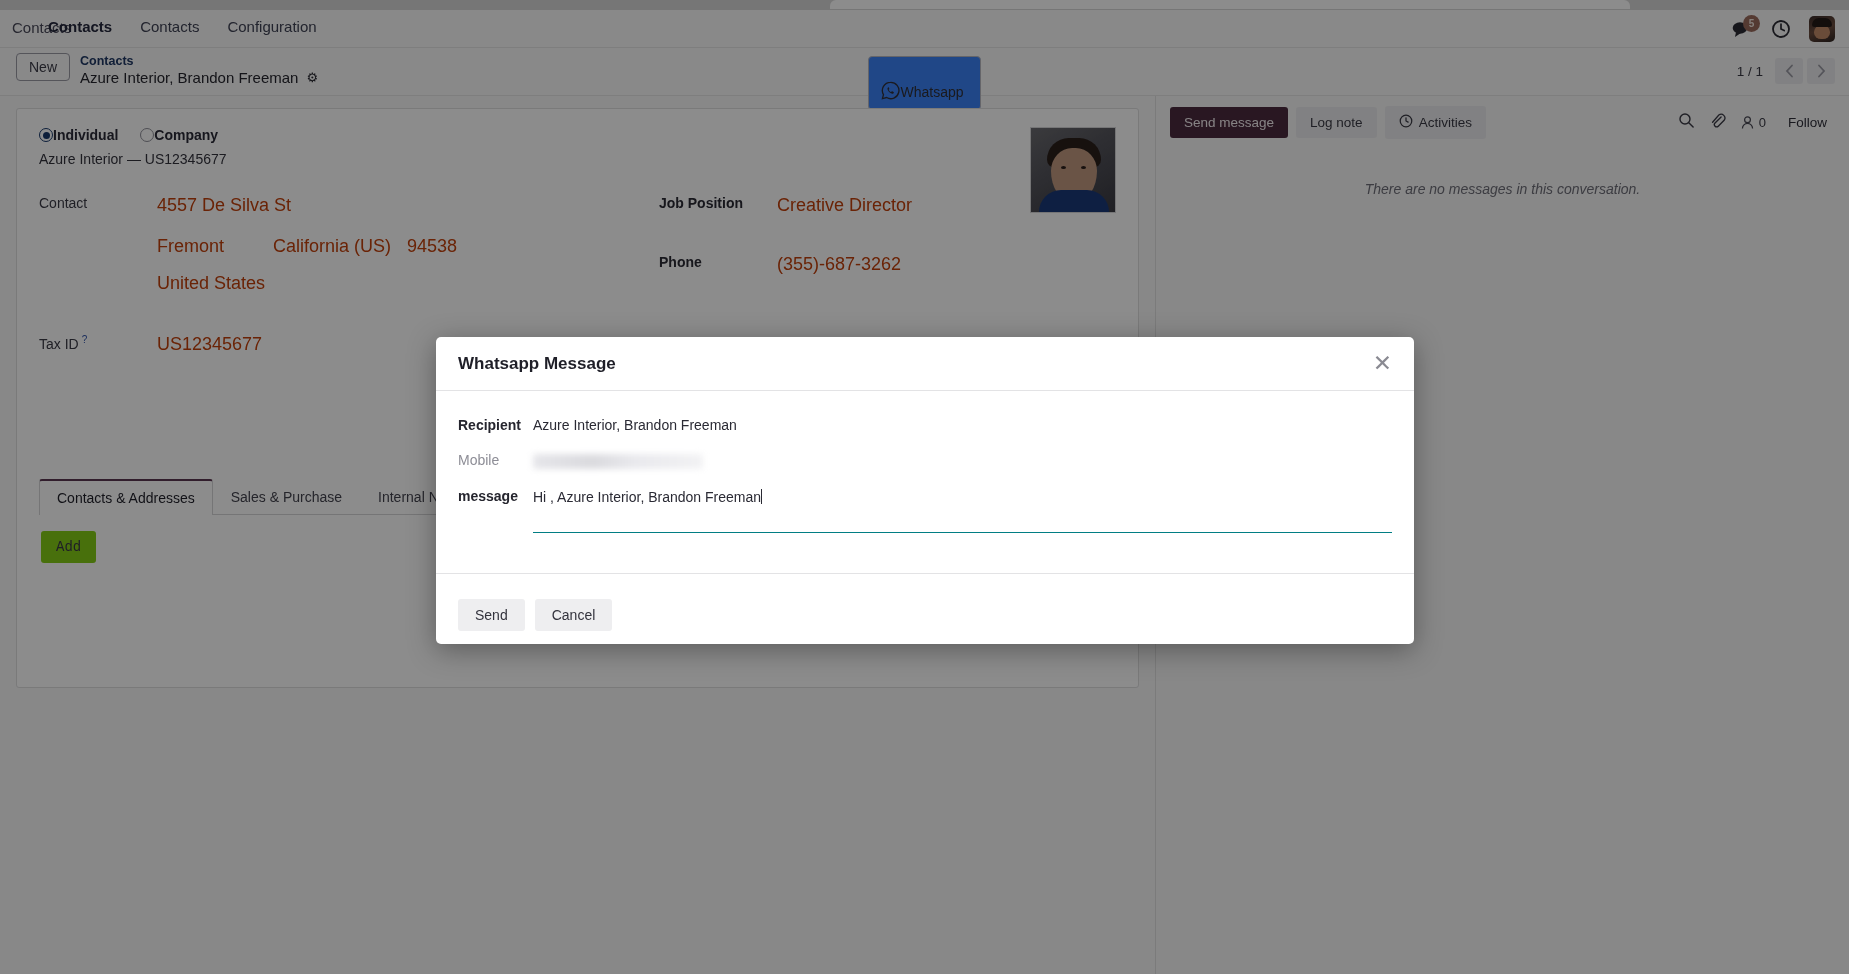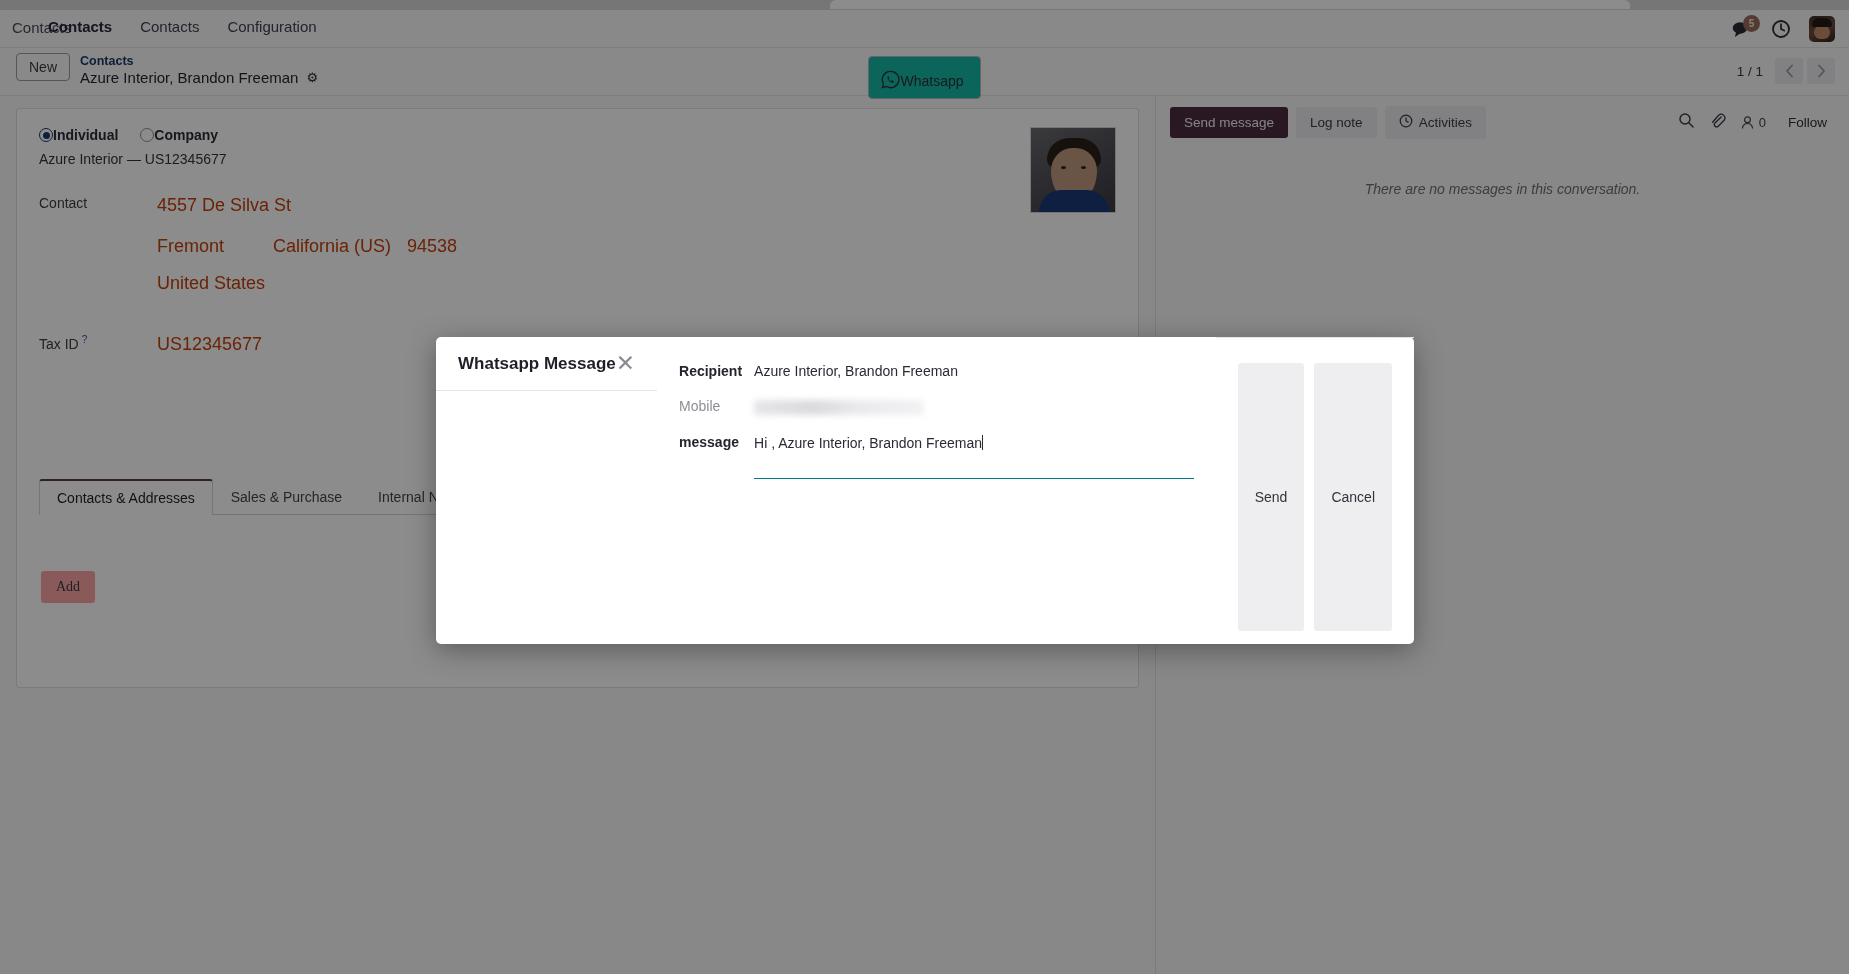--- a/index.html
+++ b/index.html
@@ -89,22 +89,22 @@
     font-size: 14px; padding: 5px 12px; border-radius: 4px; cursor: pointer;
     font-family: "Liberation Sans", sans-serif;
   }
   .breadcrumb-wrap { display: flex; flex-direction: column; gap: 1px; padding-top: 1px; }
   .bc-link { font-size: 12.5px; color: #1f3864; font-weight: 700; cursor: pointer; }
   .bc-current { font-size: 15px; color: #26262e; display: flex; align-items: center; gap: 8px; }
   .gear-icon { font-size: 13px; color: #2b2b33; cursor: pointer; }
 
   .cp-center { position: absolute; left: 0; right: 0; top: 8px; display: flex; justify-content: center; }
   .btn-whatsapp {
-    border: 1px solid #b8b8c0; background: #14b8a6; color: #303038;
-    font-size: 14px; padding: 13px 16px 6px 12px; border-radius: 4px; cursor: pointer;
+    border: 1px solid #b8b8c0; background: #3b82f6; color: #303038;
+    font-size: 14px; padding: 24px 16px 6px 12px; border-radius: 4px; cursor: pointer;
     display: flex; align-items: center; gap: 0;
     font-family: "Liberation Sans", sans-serif;
   }
   .cp-right {
     position: absolute; right: 14px; top: 10px;
     display: flex; align-items: center; gap: 4px;
   }
   .pager-text { font-size: 13.5px; color: #3a3a44; margin-right: 8px; }
   .pager-btn {
     width: 28px; height: 26px; display: flex; align-items: center; justify-content: center;
@@ -172,24 +172,23 @@
   .tab {
     font-size: 14px; color: #44444f; padding: 9px 17px; cursor: pointer;
     border: 1px solid transparent; border-bottom: none; position: relative; top: 1px;
   }
   .tab.active {
     background: #ffffff; border-color: #d6d6d8; border-top: 2px solid #5a3650;
     color: #1f1f29; border-radius: 3px 3px 0 0;
   }
   .tab-body { padding: 16px 2px; }
   .btn-add {
-    background: #fca5a5; border: 1px solid transparent; color: #3a3a45;
+    background: #84cc16; border: 1px solid transparent; color: #3a3a45;
     font-size: 14px; padding: 7px 14px; border-radius: 3px; cursor: pointer;
-    font-family: Liberation Serif, serif;
-    margin-top: 40px;
+    font-family: Liberation Mono, monospace;
   }
 
   
   .chatter-toolbar { display: flex; align-items: center; gap: 8px; position: relative; }
   .ch-btn {
     font-size: 13.5px; padding: 7px 13px; border-radius: 3px; cursor: pointer;
     border: 1px solid transparent; background: #ececee; color: #3a3a45;
     display:flex; align-items:center; gap:6px;
     font-family: "Liberation Sans", sans-serif;
   }
@@ -200,21 +199,21 @@
   .chatter-empty {
     margin-top: 42px; text-align: center; font-size: 14px; color: #6e6e78; font-style: italic;
   }
 
   
   .modal {
     position: absolute; z-index: 60;
     left: 436px; top: 337px; width: 978px; height: 307px;
     background: #ffffff; border-radius: 5px;
     box-shadow: 0 6px 28px rgba(0,0,0,0.35);
-    display: flex; 
+    display: flex; flex-direction: column;
   }
   .modal-header {
     height: 54px; display: flex; align-items: center; justify-content: space-between;
     padding: 0 22px; border-bottom: 1px solid #e3e3e5;
   }
   .modal-title { font-size: 17px; font-weight: 700; color: #1f1f28; }
   .modal-close { font-size: 23px; color: #8a8a92; cursor: pointer; line-height: 1; font-weight: 300; }
   .modal-body { flex: 1; padding: 24px 22px 6px 22px; }
   .m-row { display: flex; align-items: flex-start; margin-bottom: 17px; }
   .m-label { font-size: 14px; width: 75px; flex: 0 0 75px; padding-top: 2px; }
@@ -356,20 +355,30 @@
               </div>
             </div>
             <div class="frow" style="margin-top:22px">
               <div class="flabel">
                 <span>Tax ID</span><span class="help-sup">?</span>
               </div>
               <div class="fvalue">US12345677</div>
             </div>
           </div>
 
+          <div class="fcol right">
+            <div class="frow">
+              <div class="flabel bold">Job Position</div>
+              <div class="fvalue">Creative Director</div>
+            </div>
+            <div class="frow" style="margin-top:17px">
+              <div class="flabel bold">Phone</div>
+              <div class="fvalue">(355)-687-3262</div>
+            </div>
+          </div>
         </div>
 
         <div class="notebook">
           <div class="tabs">
             <div class="tab active">Contacts &amp; Addresses</div>
             <div class="tab">Sales &amp; Purchase</div>
             <div class="tab">Internal Notes</div>
           </div>
           <div class="tab-body">
             <button class="btn-add">Add</button>

